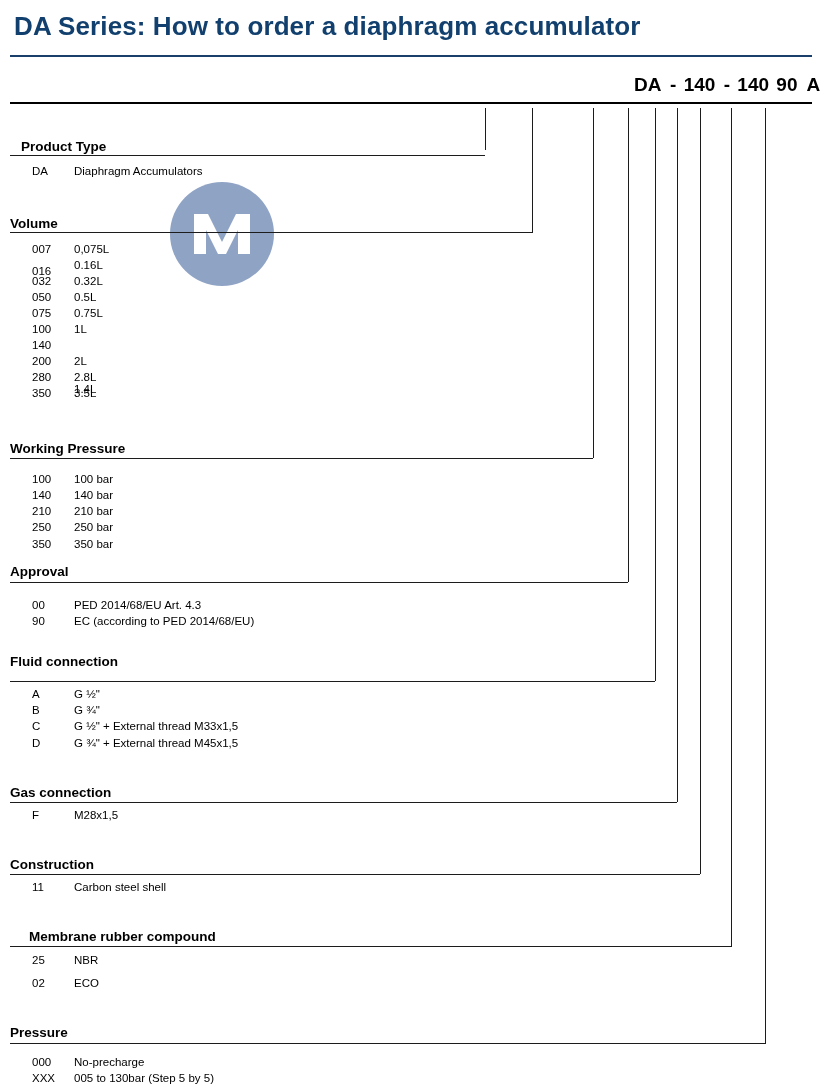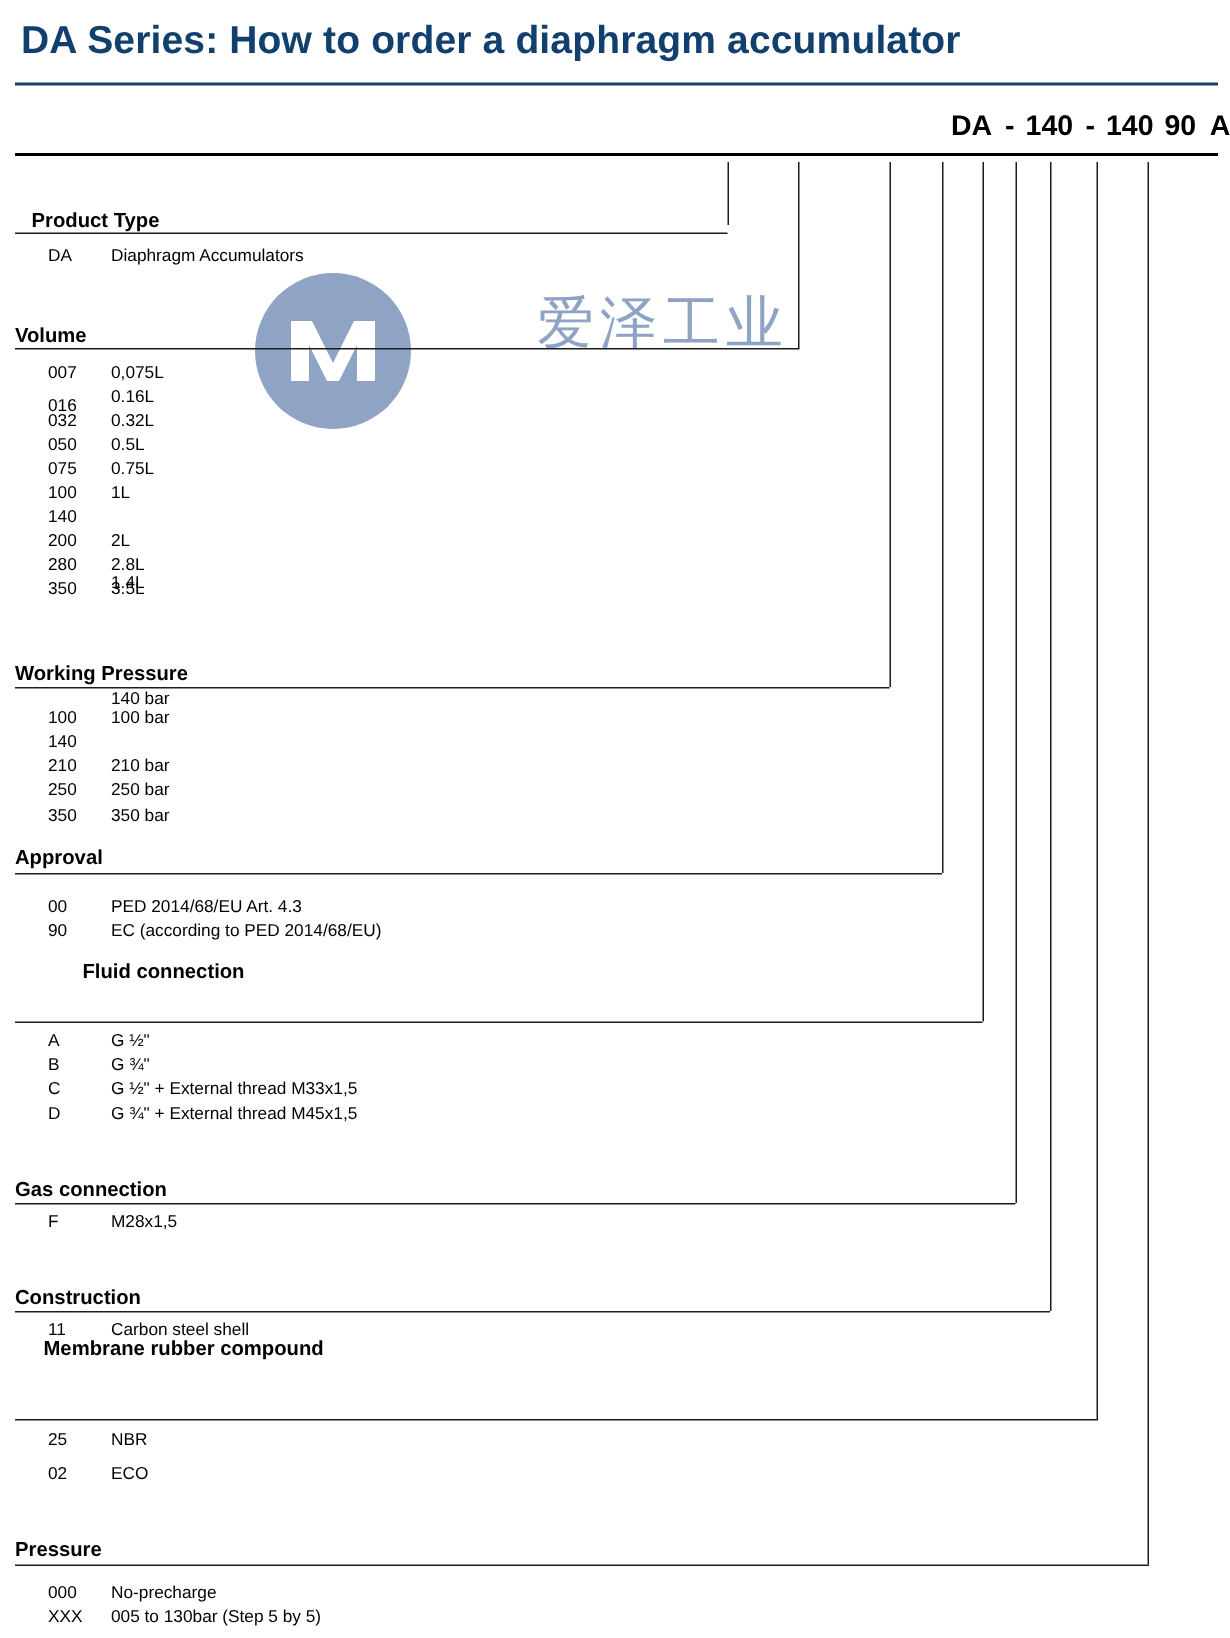--- a/index.html
+++ b/index.html
@@ -159,21 +159,20 @@
     <div class="code-seg" style="left: 727.35px;">140</div>
     <div class="code-seg" style="left: 766.35px;">90</div>
     <div class="code-seg" style="left: 796.575px;">A</div>
   </div>
 
 <div class="watermark">
   <svg class="wm-logo" viewBox="0 0 108 108">
     <circle cx="54" cy="54" r="52" fill="#8fa3c4"></circle>
     <path d="M26 34 L40 34 L54 62 L68 34 L82 34 L82 74 L70 74 L70 50 L58 74 L50 74 L38 50 L38 74 L26 74 Z" fill="#ffffff"></path>
   </svg>
-  <div class="wm-cn">爱泽工业</div>
 </div>
 
 <div id="mount">
     <div class="vline" style="left: 484.575px; top: 108px; height: 42px;"></div>
     <div class="vline" style="left: 532.35px; top: 108px; height: 124px;"></div>
     <div class="vline" style="left: 592.8px; top: 108px; height: 350px;"></div>
     <div class="vline" style="left: 627.9px; top: 108px; height: 474px;"></div>
     <div class="vline" style="left: 655.2px; top: 108px; height: 573px;"></div>
     <div class="vline" style="left: 676.65px; top: 108px; height: 694px;"></div>
     <div class="vline" style="left: 700.05px; top: 108px; height: 766px;"></div>
@@ -209,48 +208,48 @@
     <div class="opt opt-code" style="top: 355px;">200</div>
     <div class="opt opt-desc" style="top: 355px;">2L</div>
     <div class="opt opt-code" style="top: 371px;">280</div>
     <div class="opt opt-desc" style="top: 371px;">2.8L</div>
     <div class="opt opt-code" style="top: 387px;">350</div>
     <div class="opt opt-desc" style="top: 387px;">3.5L</div>
     <div class="section-title" style="top: 441px;">Working Pressure</div>
     <div class="opt opt-code" style="top: 473px;">100</div>
     <div class="opt opt-desc" style="top: 473px;">100 bar</div>
     <div class="opt opt-code" style="top: 489px;">140</div>
-    <div class="opt opt-desc" style="top: 460px;">140 bar</div>
+    <div class="opt opt-desc" style="top: 489px;">140 bar</div>
     <div class="opt opt-code" style="top: 505px;">210</div>
     <div class="opt opt-desc" style="top: 505px;">210 bar</div>
     <div class="opt opt-code" style="top: 521px;">250</div>
     <div class="opt opt-desc" style="top: 521px;">250 bar</div>
     <div class="opt opt-code" style="top: 538px;">350</div>
     <div class="opt opt-desc" style="top: 538px;">350 bar</div>
     <div class="section-title" style="top: 564px;">Approval</div>
     <div class="opt opt-code" style="top: 599px;">00</div>
     <div class="opt opt-desc" style="top: 599px;">PED 2014/68/EU Art. 4.3</div>
     <div class="opt opt-code" style="top: 615px;">90</div>
     <div class="opt opt-desc" style="top: 615px;">EC (according to PED 2014/68/EU)</div>
-    <div class="section-title" style="top: 640px; margin-left: 45px;">Fluid connection</div>
+    <div class="section-title" style="top: 654px;">Fluid connection</div>
     <div class="opt opt-code" style="top: 688px;">A</div>
     <div class="opt opt-desc" style="top: 688px;">G ½"</div>
     <div class="opt opt-code" style="top: 704px;">B</div>
     <div class="opt opt-desc" style="top: 704px;">G ¾"</div>
     <div class="opt opt-code" style="top: 720px;">C</div>
     <div class="opt opt-desc" style="top: 720px;">G ½" + External thread M33x1,5</div>
     <div class="opt opt-code" style="top: 737px;">D</div>
     <div class="opt opt-desc" style="top: 737px;">G ¾" + External thread M45x1,5</div>
     <div class="section-title" style="top: 785px;">Gas connection</div>
     <div class="opt opt-code" style="top: 809px;">F</div>
     <div class="opt opt-desc" style="top: 809px;">M28x1,5</div>
     <div class="section-title" style="top: 857px;">Construction</div>
     <div class="opt opt-code" style="top: 881px;">11</div>
     <div class="opt opt-desc" style="top: 881px;">Carbon steel shell</div>
-    <div class="section-title" style="top: 891px; padding-left: 19px;">Membrane rubber compound</div>
+    <div class="section-title" style="top: 929px; padding-left: 19px;">Membrane rubber compound</div>
     <div class="opt opt-code" style="top: 954px;">25</div>
     <div class="opt opt-desc" style="top: 954px;">NBR</div>
     <div class="opt opt-code" style="top: 977px;">02</div>
     <div class="opt opt-desc" style="top: 977px;">ECO</div>
     <div class="section-title" style="top: 1025px;">Pressure</div>
     <div class="opt opt-code" style="top: 1056px;">000</div>
     <div class="opt opt-desc" style="top: 1056px;">No-precharge</div>
     <div class="opt opt-code" style="top: 1072px;">XXX</div>
     <div class="opt opt-desc" style="top: 1072px;">005 to 130bar (Step 5 by 5)</div>
   </div>

